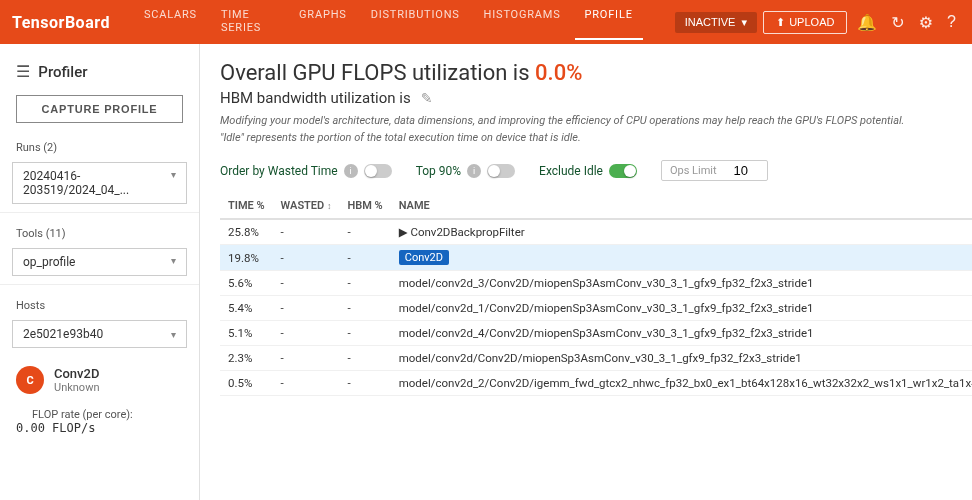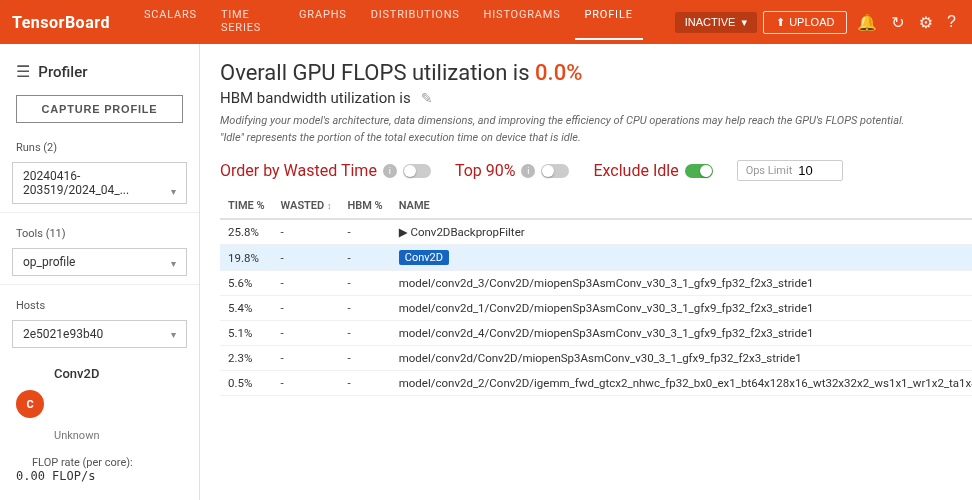--- a/index.html
+++ b/index.html
@@ -49,21 +49,21 @@
     .hamburger { font-size: 16px; color: #555; }
     .capture-btn {
       margin: 4px 16px 12px; border: 1px solid #888; background: #fff;
       padding: 7px 12px; font-size: 11px; font-weight: 600;
       letter-spacing: 0.8px; cursor: pointer; color: #555; width: calc(100% - 32px);
     }
     .section-label {
       font-size: 11px; color: #555; padding: 6px 16px 4px;
     }
     .dropdown-field {
-      display: flex; align-items: flex-end; justify-content: space-between;
+      display: flex; align-items: flex-start; justify-content: space-between;
       margin: 4px 12px; border: 1px solid #ccc; padding: 6px 10px;
       font-size: 12px; cursor: pointer; background: #fff;
     }
     .dropdown-arrow { font-size: 10px; color: #888; }
     .section-divider { border: none; border-top: 1px solid #eee; margin: 8px 0; }
     .hosts-label { font-size: 11px; color: #555; padding: 6px 16px 4px; }
     .host-dropdown {
       display: flex; align-items: center; justify-content: space-between;
       margin: 4px 12px; border: 1px solid #ccc; padding: 6px 10px;
       font-size: 12px; cursor: pointer; background: #fff; gap: 32px;
@@ -71,36 +71,36 @@
     .conv2d-item {
       display: flex; align-items: center; gap: 10px;
       padding: 10px 16px; margin-top: 8px;
     }
     .conv2d-icon {
       width: 28px; height: 28px; border-radius: 50%; background: #e64a19;
       display: flex; align-items: center; justify-content: center;
       color: #fff; font-size: 11px; font-weight: bold; flex-shrink: 0;
     }
     .conv2d-text .name { font-size: 13px; font-weight: 500; }
-    .conv2d-text .sub { font-size: 11px; color: #777; margin-top: 48px; }
+    .conv2d-text .sub { font-size: 11px; color: #777; }
     .flop-label { font-size: 11px; color: #555; padding: 4px 32px 0; }
     .flop-value { font-size: 12px; padding: 0 16px 8px; font-family: monospace; }
 
     
     .main { flex: 1; overflow-y: auto; padding: 16px 20px; }
     .gpu-title { font-size: 22px; font-weight: 400; color: #333; margin-bottom: 4px; }
     .gpu-title span.highlight { color: #e64a19; font-weight: 500; margin-top: 30px; }
     .hbm-row { display: flex; align-items: center; gap: 10px; font-size: 15px; margin-bottom: 6px; }
     .edit-icon { color: #999; cursor: pointer; font-size: 14px; }
     .desc-text { font-size: 11px; color: #666; line-height: 1.5; margin-bottom: 14px; font-style: italic; }
 
     
     .controls-row { display: flex; align-items: center; gap: 24px; margin-bottom: 12px; }
     .control-group { display: flex; align-items: center; gap: 6px; }
-    .control-label { font-size: 16px; color: #b91c1c; }
+    .control-label { font-size: 12px; color: #14532d; }
     .info-icon { display: inline-flex; align-items: center; justify-content: center;
       width: 14px; height: 14px; border-radius: 50%; background: #bbb; color: #fff;
       font-size: 9px; cursor: pointer; }
     .toggle-off {
       width: 28px; height: 14px; background: #ccc; border-radius: 7px;
       position: relative; cursor: pointer;
     }
     .toggle-off::after {
       content: ''; position: absolute; width: 12px; height: 12px;
       border-radius: 50%; background: #fff; top: 1px; left: 1px;
@@ -113,21 +113,21 @@
     .toggle-on::after {
       content: ''; position: absolute; width: 12px; height: 12px;
       border-radius: 50%; background: #fff; top: 1px; right: 1px;
       box-shadow: 0 1px 2px rgba(0,0,0,0.3);
     }
     .ops-limit-group {
       display: flex; align-items: center; gap: 6px;
       border: 1px solid #ccc; padding: 2px 8px; border-radius: 2px;
     }
     .ops-label { font-size: 11px; color: #999; }
-    .ops-input { border: none; outline: none; width: 36px; font-size: 13px; }
+    .ops-input { border: none; outline: none; width: 36px; font-size: 13px; text-align: center; }
 
     
     .prof-table { width: 100%; border-collapse: collapse; font-size: 11.5px; }
     .prof-table thead tr { background: #fff; }
     .prof-table th {
       text-align: left; padding: 6px 8px; font-size: 11px; font-weight: 600;
       color: #555; border-bottom: 2px solid #e0e0e0; white-space: nowrap;
     }
     .prof-table td { padding: 5px 8px; border-bottom: 1px solid #f0f0f0; vertical-align: middle; }
     .prof-table tr.selected { background: #e3f2fd; }

